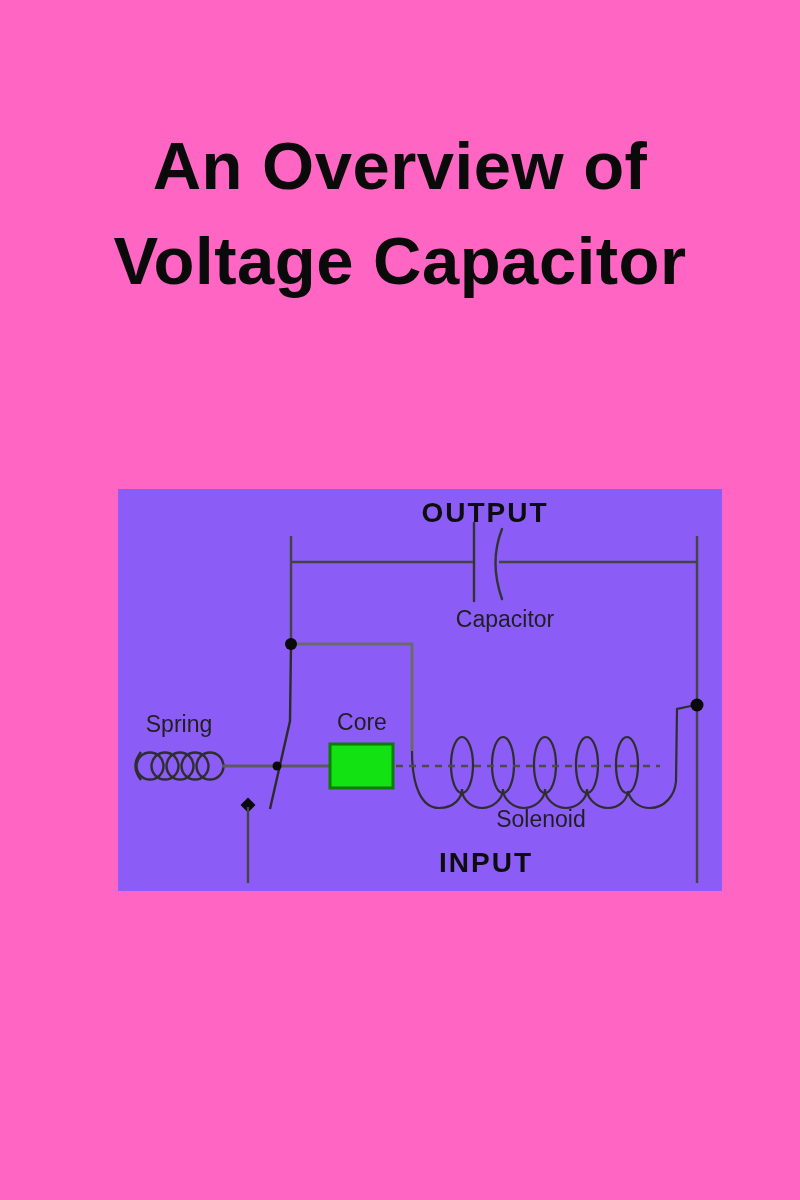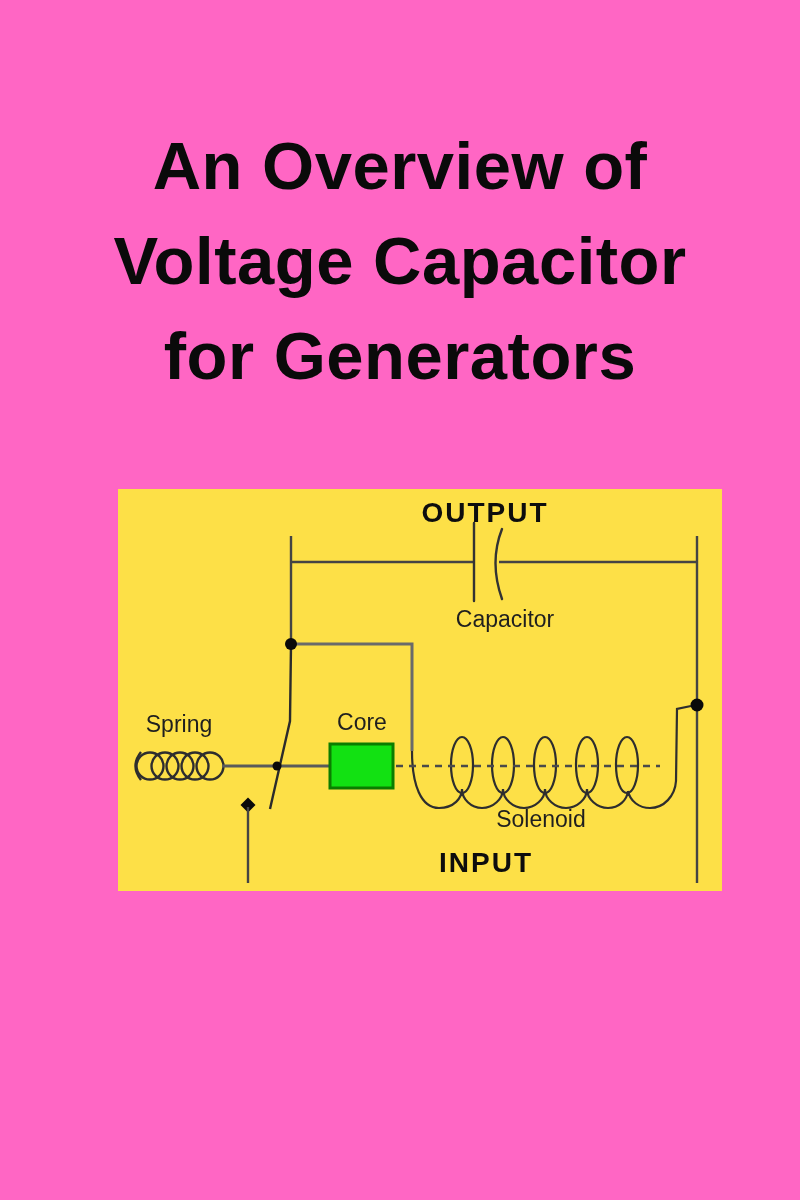--- a/index.html
+++ b/index.html
@@ -51,24 +51,23 @@
   }
 </style>
 </head>
 <body>
 
 <div class="poster" style="background-color: rgb(255, 102, 196);">
 
   <h1 class="title-block" style="color: rgb(10, 10, 10);">
     <span class="title-line">An Overview of</span>
     <span class="title-line">Voltage Capacitor</span>
-    <span class="title-line">for Generators</span>
   </h1>
 
-  <div class="diagram" style="background-color: #fde047;">
+  <div class="diagram" style="background-color: #8b5cf6;">
     <svg viewBox="0 0 604 402" xmlns="http://www.w3.org/2000/svg">
 
       <path d="M173,47 V152 M173,73 H356 M381,73 H579 M579,47 V394" stroke="#444444" stroke-width="2.4" fill="none"></path>
 
       <path d="M356,34 V112 M384,40 Q371,73 384,110" stroke="#333333" stroke-width="2.4" fill="none" stroke-linecap="round"></path>
 
       <path d="M173,155 H294 V262" stroke="#6a6a6a" stroke-width="3" fill="none"></path>
 
       <path d="M294,262 C294,296 303,319 321,319 C336,319 344,309 344,300
                M344,300 C344,310 353,319 364,319 C375,319 385,310 385,300

